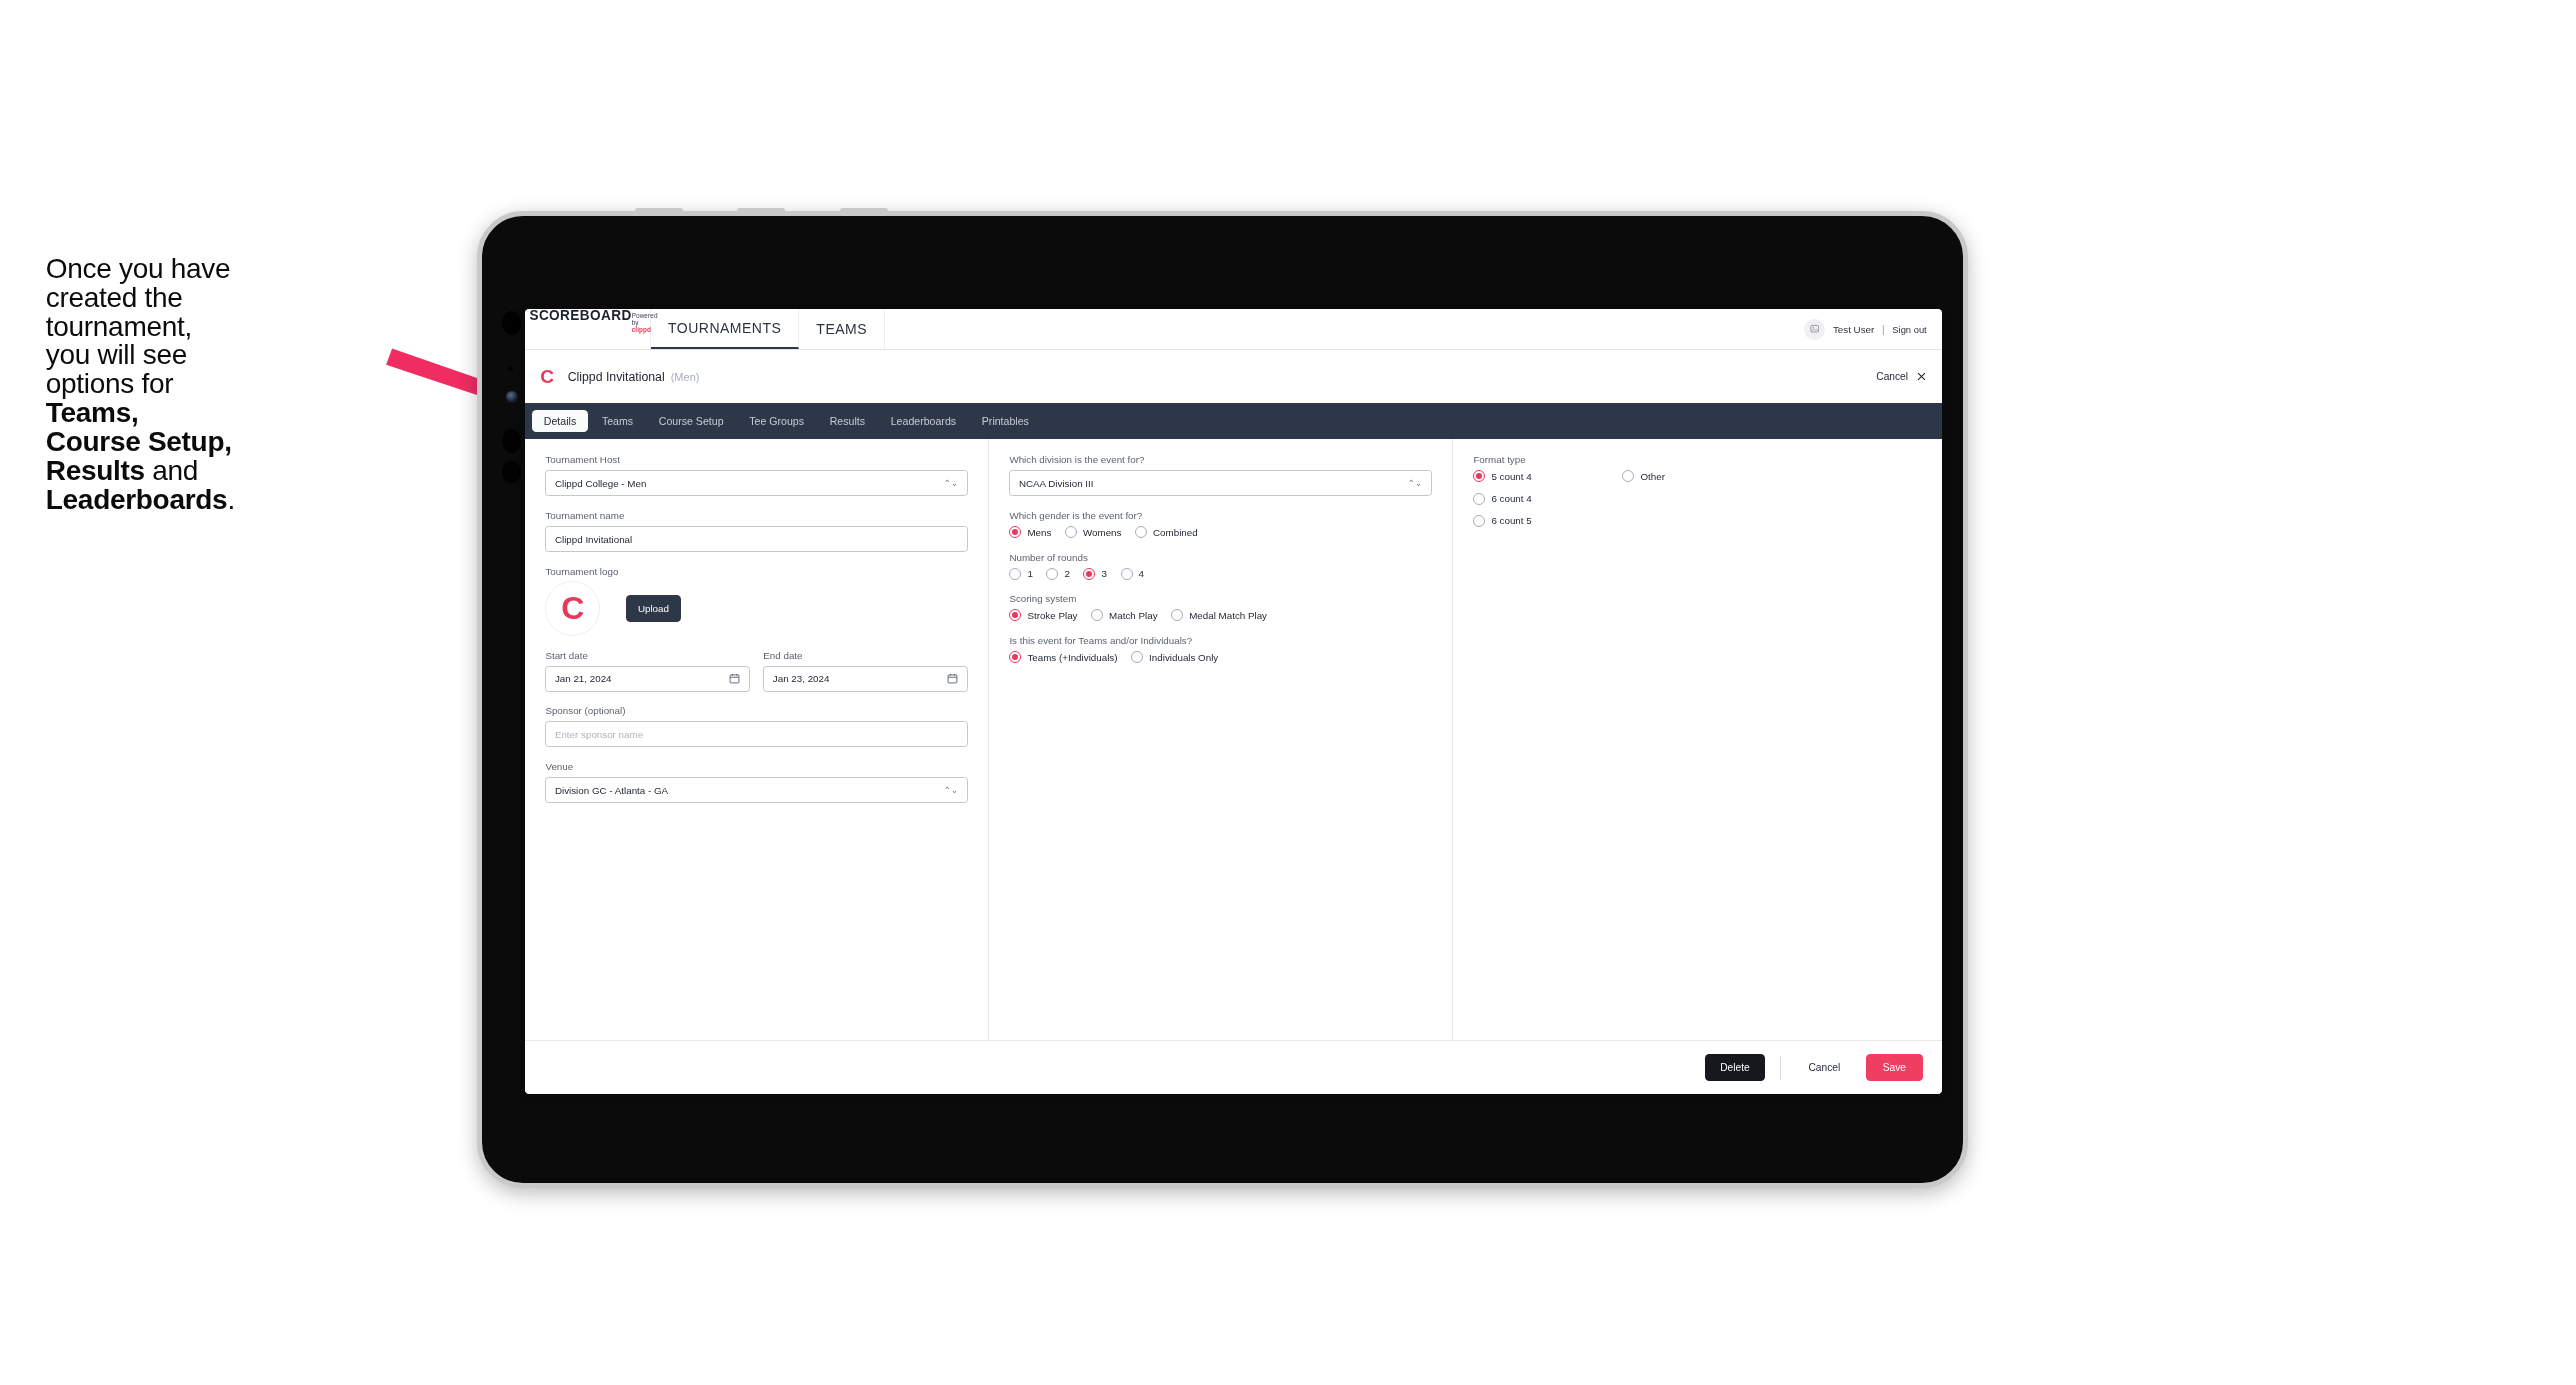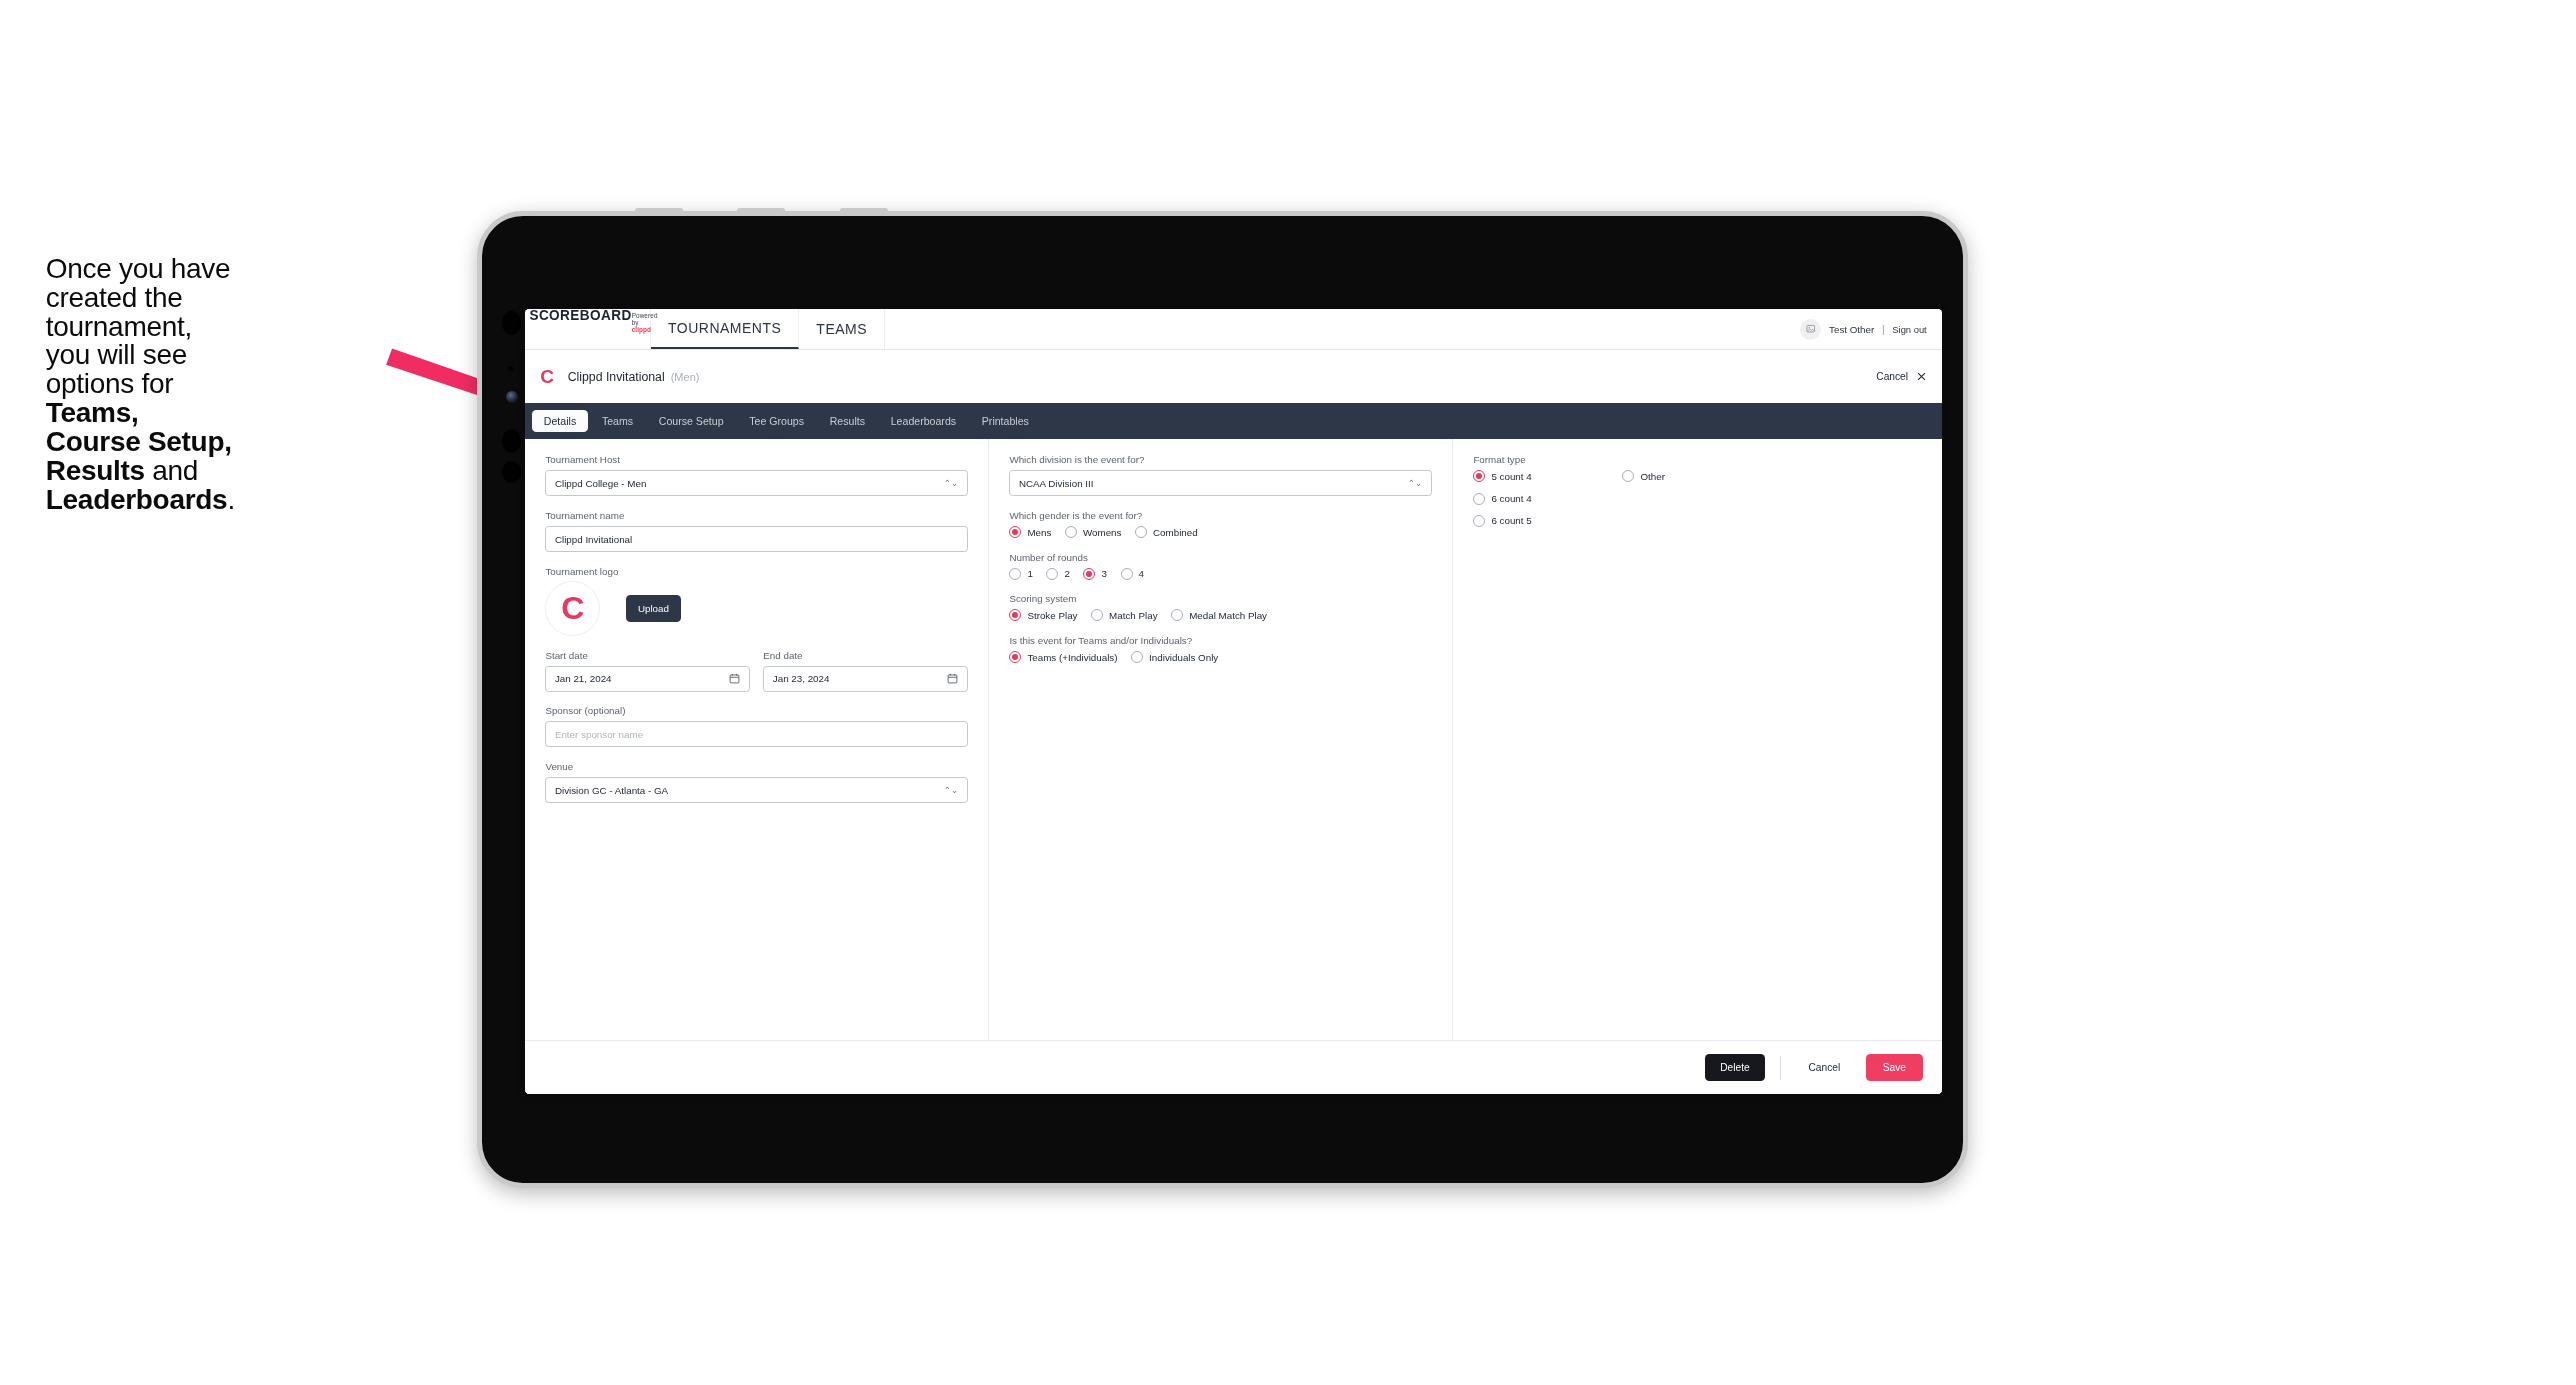--- a/index.html
+++ b/index.html
@@ -240,21 +240,21 @@
         </div>
       <div class="nav-spacer"></div>
       <div class="user-area">
         <div class="avatar">
           <svg width="9.4" height="9.4" viewBox="0 0 16 16">
             <rect x="1.5" y="2.5" width="13" height="11" rx="1.4" fill="none" stroke="#8b8f98" stroke-width="1.4"></rect>
             <circle cx="5.6" cy="6.2" r="1.15" fill="#8b8f98"></circle>
             <path d="M2.6 12 L6.4 8.3 L9 10.8 L11.2 9 L13.4 11.6" fill="none" stroke="#8b8f98" stroke-width="1.3" stroke-linejoin="round"></path>
           </svg>
         </div>
-        <span class="username">Test Other</span>
+        <span class="username">Test User</span>
         <span class="divider-pipe">|</span>
         <span class="signout">Sign out</span>
       </div>
     </div>
 
     <div class="tour-header">
       <div class="tour-logo">C</div>
       <div class="tour-title">Clippd Invitational</div>
       <div class="tour-gender">(Men)</div>
       <div class="tour-cancel">

